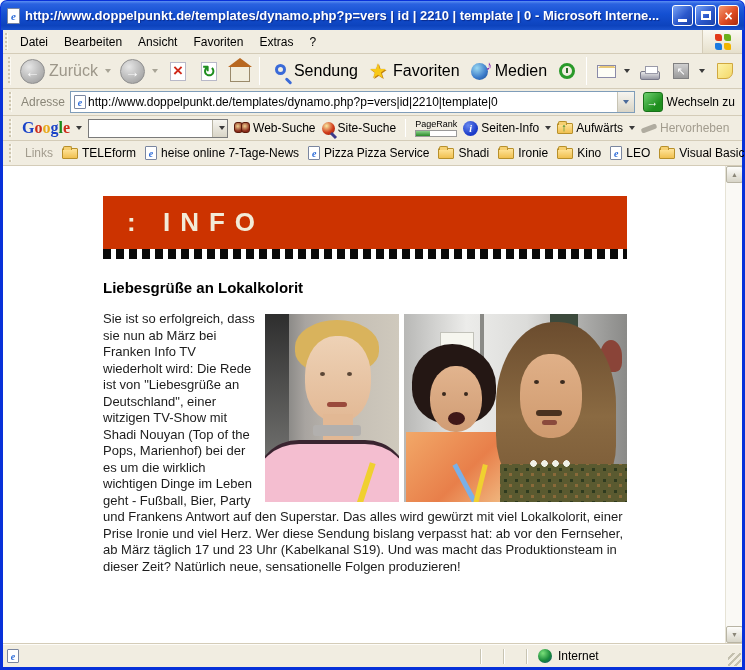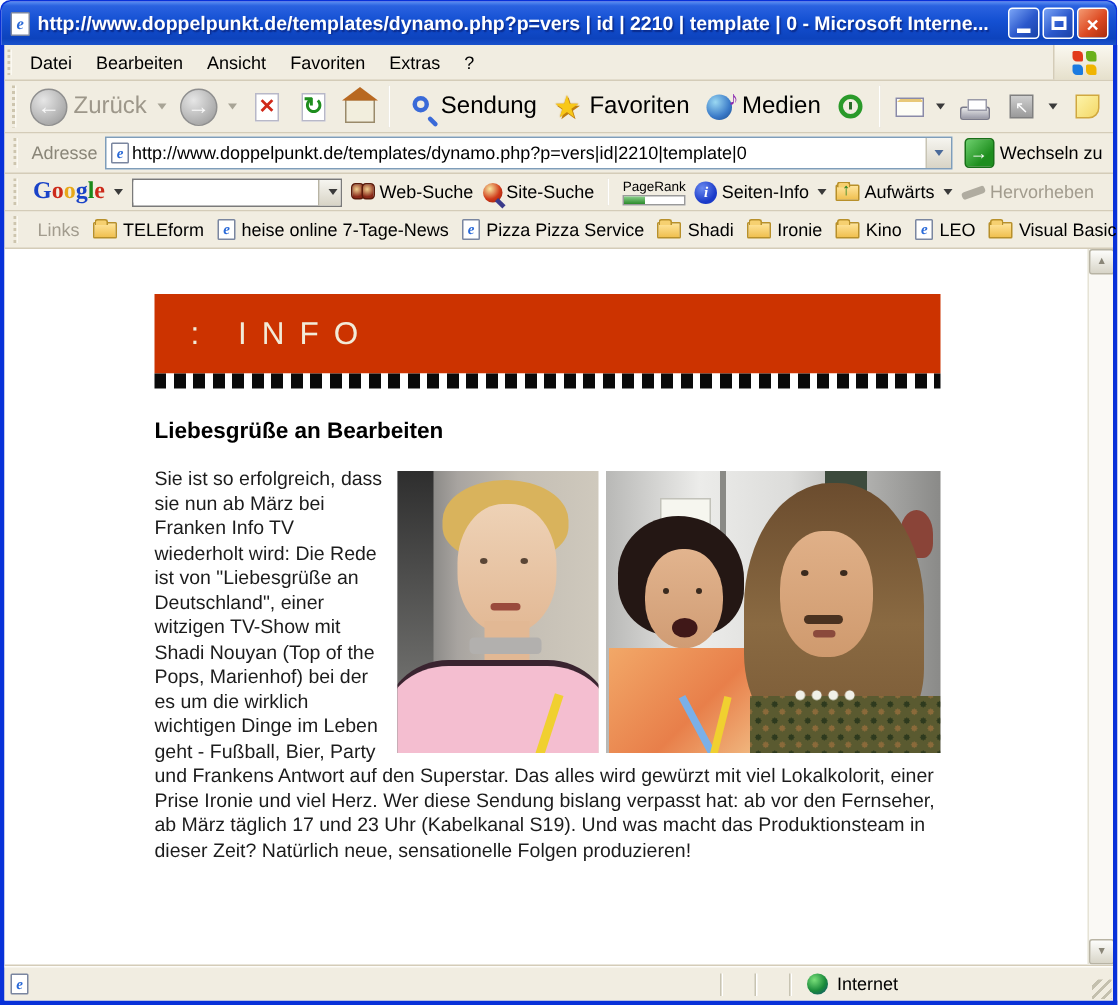--- a/index.html
+++ b/index.html
@@ -136,21 +136,21 @@
   
   .viewport{ flex:1; position:relative; background:#fff; overflow:hidden; border-bottom:1px solid #d4ccb8;}
   .scrollbar{ position:absolute; top:0; right:0; width:17px; height:100%; background:#faf9f5; border-left:1px solid #e6e3d6;}
   .sb-btn{ position:absolute; left:0; width:17px; height:17px; border:1px solid #b8b4a4; border-radius:2px;
     background:linear-gradient(180deg,#fdfdfb,#d8d5c8); color:#8a8678; font-size:7px;
     display:flex; align-items:center; justify-content:center;}
   .sb-up{ top:0;} .sb-down{ bottom:0;}
 
   .content-col{ margin:30px 0 0 100px; width:524px;}
   .banner{ height:53px; background:#cc3300; display:flex; align-items:center; padding-left:24px;}
-  .banner span{ color:#f2ebd8; font-size:21px; font-weight:normal; letter-spacing:10px;}
+  .banner span{ color:#f2ebd8; font-size:26px; font-weight:bold; letter-spacing:10px;}
   .checker{ height:10px; background:repeating-linear-gradient(90deg,#0a0a0a 0 8px,#fff 8px 13px);}
   .heading{ margin-top:20px; font-size:15px; font-weight:bold;}
   .article{ margin-top:15px; font-size:13px; line-height:16.5px; color:#1c1c1c;}
   .photo{ float:right; width:362px; height:188px; margin:3px 0 6px 8px; position:relative; background:#fff;}
   .ph{ position:absolute; top:0; height:188px; overflow:hidden;}
   .ph-l{ left:0; width:134px; background:linear-gradient(90deg,#4a4a4a 0%,#7a7a78 10%,#a8a4a0 30%,#c4beb4 60%,#cfc9bd 100%);}
   .ph-r{ left:139px; width:223px; background:linear-gradient(90deg,#b8b8b6,#ececea 28%,#dcdcda 55%,#b0b0ae 78%,#8a8a88 100%);}
   .ph div{ position:absolute;}
   .date{ text-align:right; font-size:11px; margin-top:13px;}
   .close-wrap{ text-align:center; margin-top:15px;}
@@ -394,21 +394,21 @@
       </span>
     </div>
 
     <div class="viewport">
 
       <div class="content-col">
         <div class="banner">
           <span><span>:</span> <span>INFO</span></span>
         </div>
         <div class="checker"></div>
-        <div class="heading">Liebesgrüße an Bearbeiten</div>
+        <div class="heading">Liebesgrüße an Lokalkolorit</div>
         <div class="article">
           <div class="photo">
 
             <div class="ph ph-l">
               <div style="left:0;top:0;width:24px;height:188px;background:linear-gradient(180deg,#2e2e2e,#6a6a68 70%,#8a8a88);"></div>
               <div style="left:30px;top:6px;width:84px;height:54px;background:#d9b35c;border-radius:50% 50% 42% 42%;"></div>
               <div style="left:40px;top:22px;width:66px;height:86px;background:linear-gradient(180deg,#eed2b6,#e2b894);border-radius:46%;"></div>
               <div style="left:55px;top:58px;width:5px;height:4px;background:#5a4636;border-radius:50%;"></div>
               <div style="left:82px;top:58px;width:5px;height:4px;background:#5a4636;border-radius:50%;"></div>
               <div style="left:62px;top:88px;width:20px;height:5px;background:#9a4a3c;border-radius:3px;"></div>

